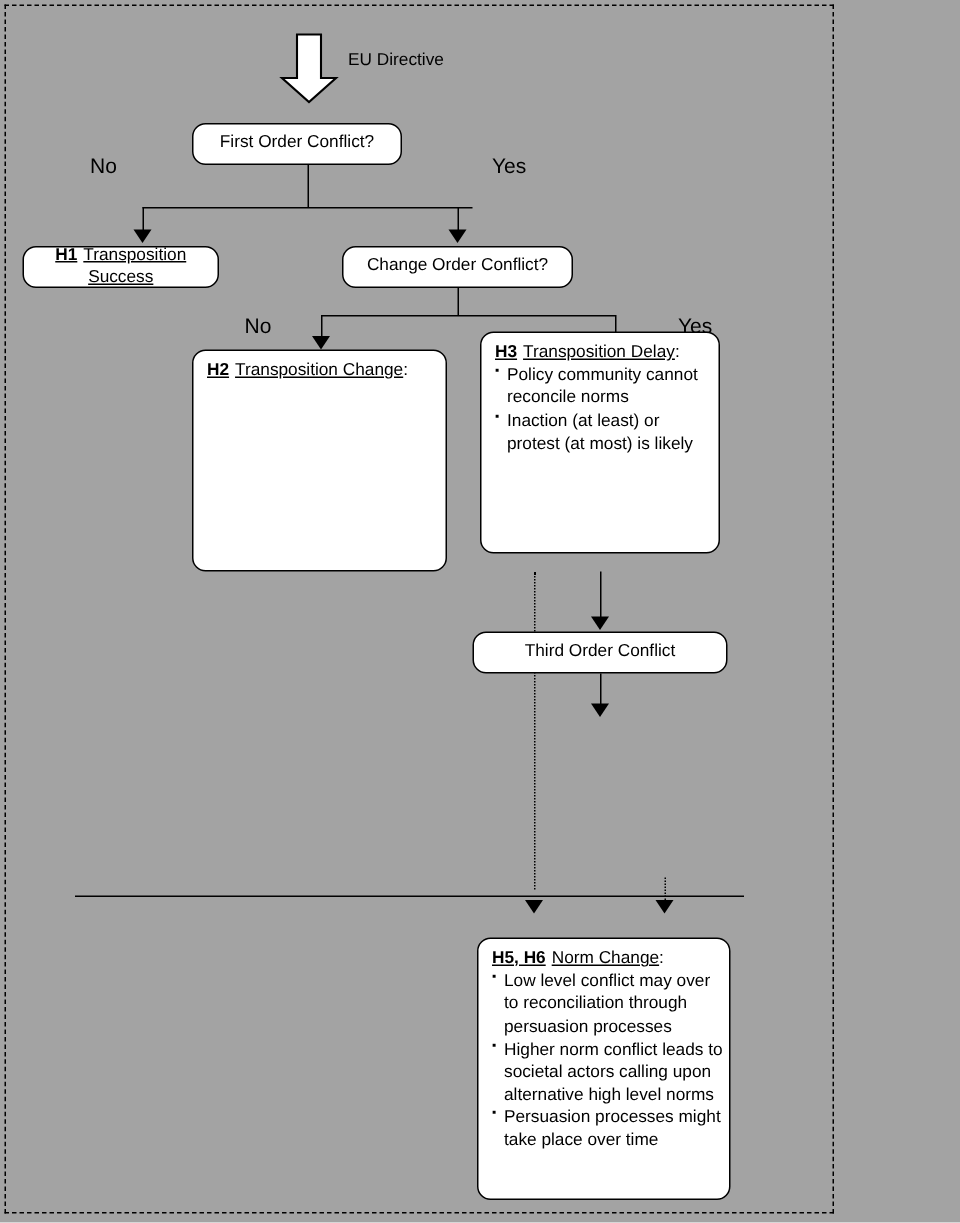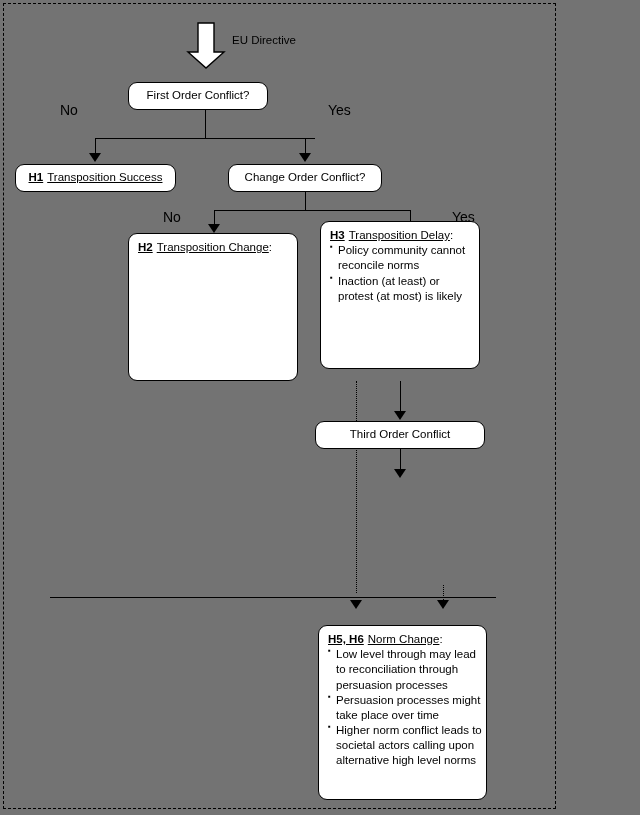--- a/index.html
+++ b/index.html
@@ -8,21 +8,21 @@
     background: #ffffff;
   }
   body {
     font-family: "Liberation Sans", sans-serif;
     color: #000000;
   }
   #canvas {
     position: relative;
     width: 640px;
     height: 815px;
-    background: #737373;
+    background: #a3a3a3;
     overflow: hidden;
   }
   
   .outer-frame {
     position: absolute;
     left: 3px;
     top: 3px;
     width: 553px;
     height: 806px;
     border: 1px dashed #000;
@@ -143,21 +143,21 @@
 
   <div class="vline" style="left:95px; top:138px; height:17px;"></div>
   <div class="arrowhead" style="left:89px; top:153px;"></div>
 
   <div class="vline" style="left:305px; top:138px; height:17px;"></div>
   <div class="arrowhead" style="left:299px; top:153px;"></div>
 
   <div class="edge-label" style="left:60px; top:102px;">No</div>
   <div class="edge-label" style="left:328px; top:102px;">Yes</div>
 
-  <div class="node center" style="left:15px; top:164px; width:161px; height:28px;">
+  <div class="node center" style="left:15px; top:164px; width:131px; height:28px;">
     <span class="node-title"><span class="hid">H1</span><span class="ttl" style="margin-left:4px;">Transposition Success</span></span>
   </div>
 
   <div class="node center" style="left:228px; top:164px; width:154px; height:28px;">
     <span>Change Order Conflict?</span>
   </div>
 
   <div class="vline" style="left:305px; top:192px; height:18px;"></div>
   <div class="hline" style="left:214px; top:210px; width:196px;"></div>
   <div class="vline" style="left:214px; top:210px; height:16px;"></div>
@@ -195,19 +195,19 @@
 
 
   <div class="vline dotted" style="left:443px; top:585px; height:15px;"></div>
   <div class="arrowhead" style="left:437px; top:600px;"></div>
 
   <div class="sep-line" style="left:50px; top:597px; width:446px;"></div>
 
   <div class="node body" style="left:318px; top:625px; width:169px; height:175px;">
     <span class="node-title"><span class="hid">H5, H6</span><span class="ttl" style="margin-left:4px;">Norm Change</span><span>:</span></span>
     <ul class="bullet-list">
-      <li>Low level through may lead to reconciliation through persuasion processes</li>
+      <li>Low level conflict may over to reconciliation through persuasion processes</li>
+      <li>Higher norm conflict leads to societal actors calling upon alternative high level norms</li>
       <li>Persuasion processes might take place over time</li>
-      <li>Higher norm conflict leads to societal actors calling upon alternative high level norms</li>
     </ul>
   </div>
 
 </div>
 
 </body></html>

